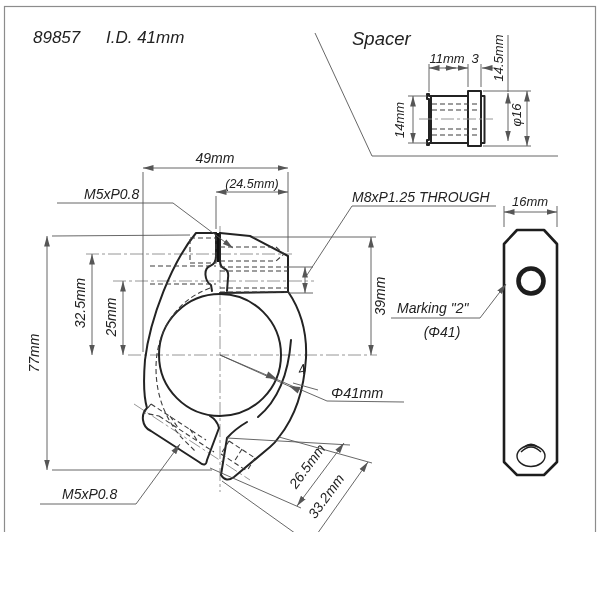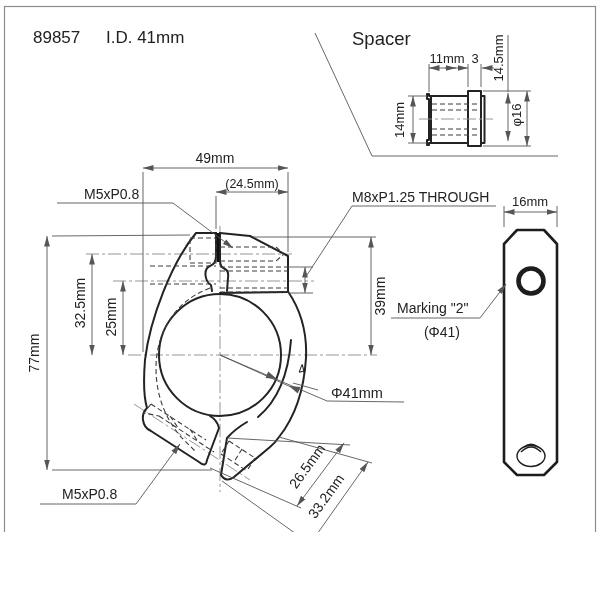--- a/index.html
+++ b/index.html
@@ -1,16 +1,16 @@
 <!DOCTYPE html>
 <html><head>
 <meta charset="utf-8">
 <style>
   html,body{margin:0;padding:0;background:#fff;}
-  .stage{width:600px;height:532px;position:relative;background:#fff;font-family:"Liberation Sans",sans-serif;}
+  .stage{width:600px;height:532px;position:relative;background:#fff;font-family:"Liberation Sans",sans-serif;font-style:italic;}
   svg text{fill:#222;font-family:"Liberation Sans",sans-serif;}
   .outline{stroke:#232323;stroke-width:2;fill:none;stroke-linejoin:round;stroke-linecap:round;}
   .outline-thick{stroke:#1d1d1d;stroke-width:2.6;fill:none;stroke-linejoin:round;}
   .thin{stroke:#1f1f1f;stroke-width:1.4;fill:none;}
   .hidden-ln{stroke:#3c3c3c;stroke-width:1.1;fill:none;stroke-dasharray:5 3;}
   .center-ln{stroke:#8a8a8a;stroke-width:0.9;fill:none;stroke-dasharray:13 3 3 3;}
   .dim{stroke:#565656;stroke-width:0.9;fill:none;}
   .arrfill{fill:#565656;}
   .t14{font-size:14px;}
   .t13{font-size:13px;}

